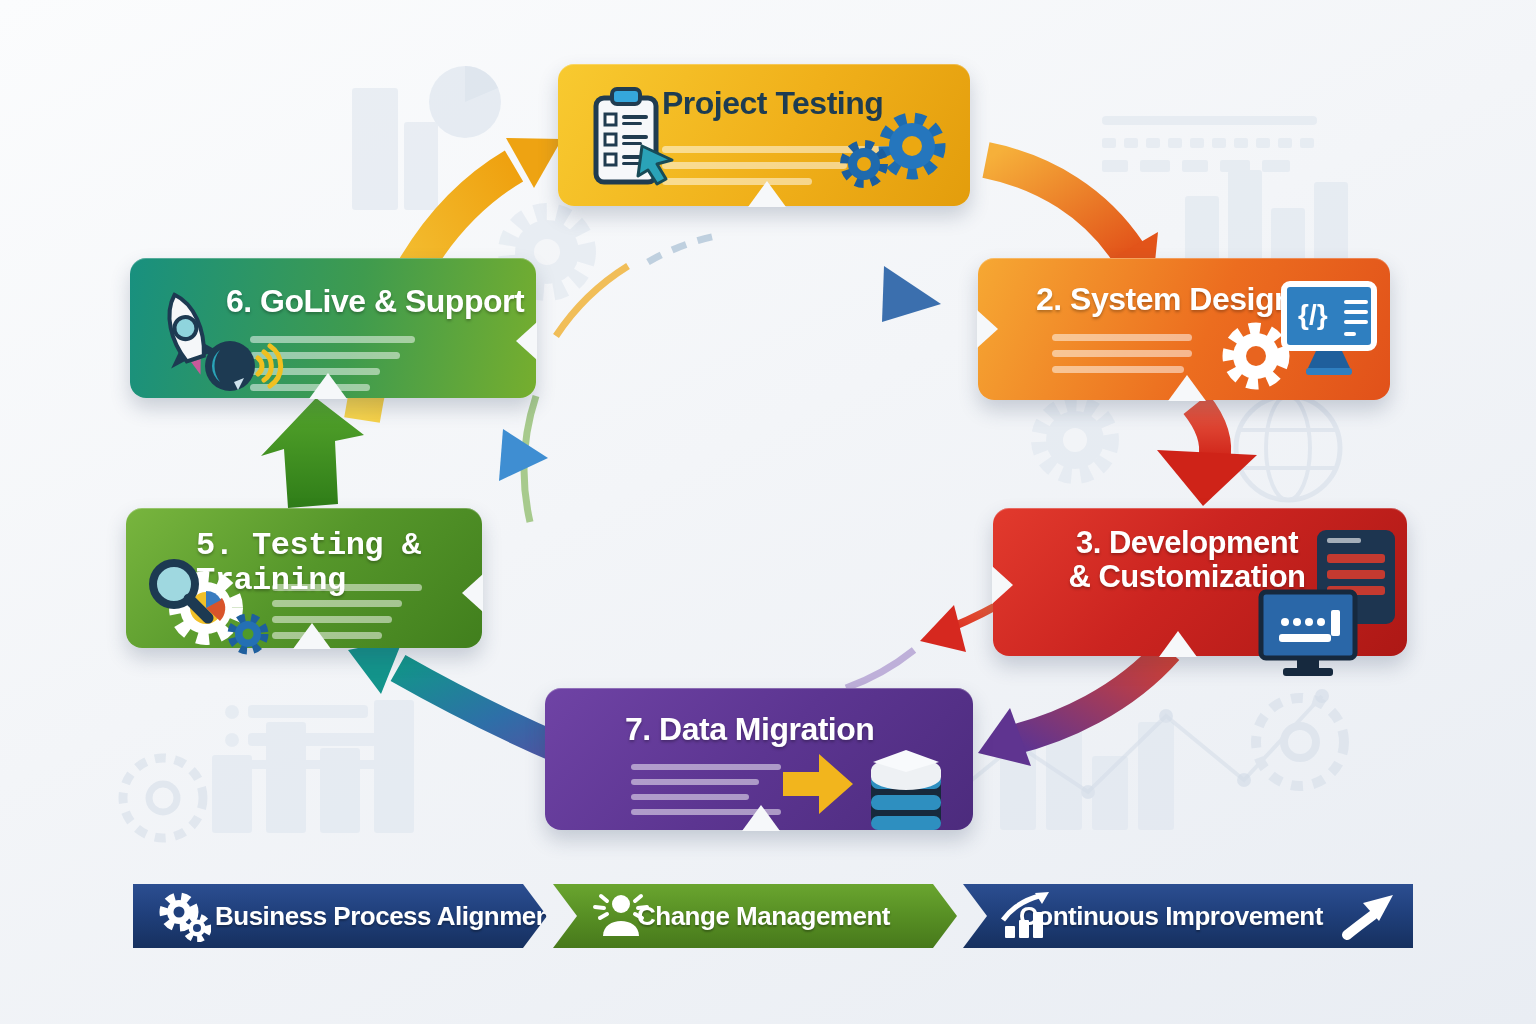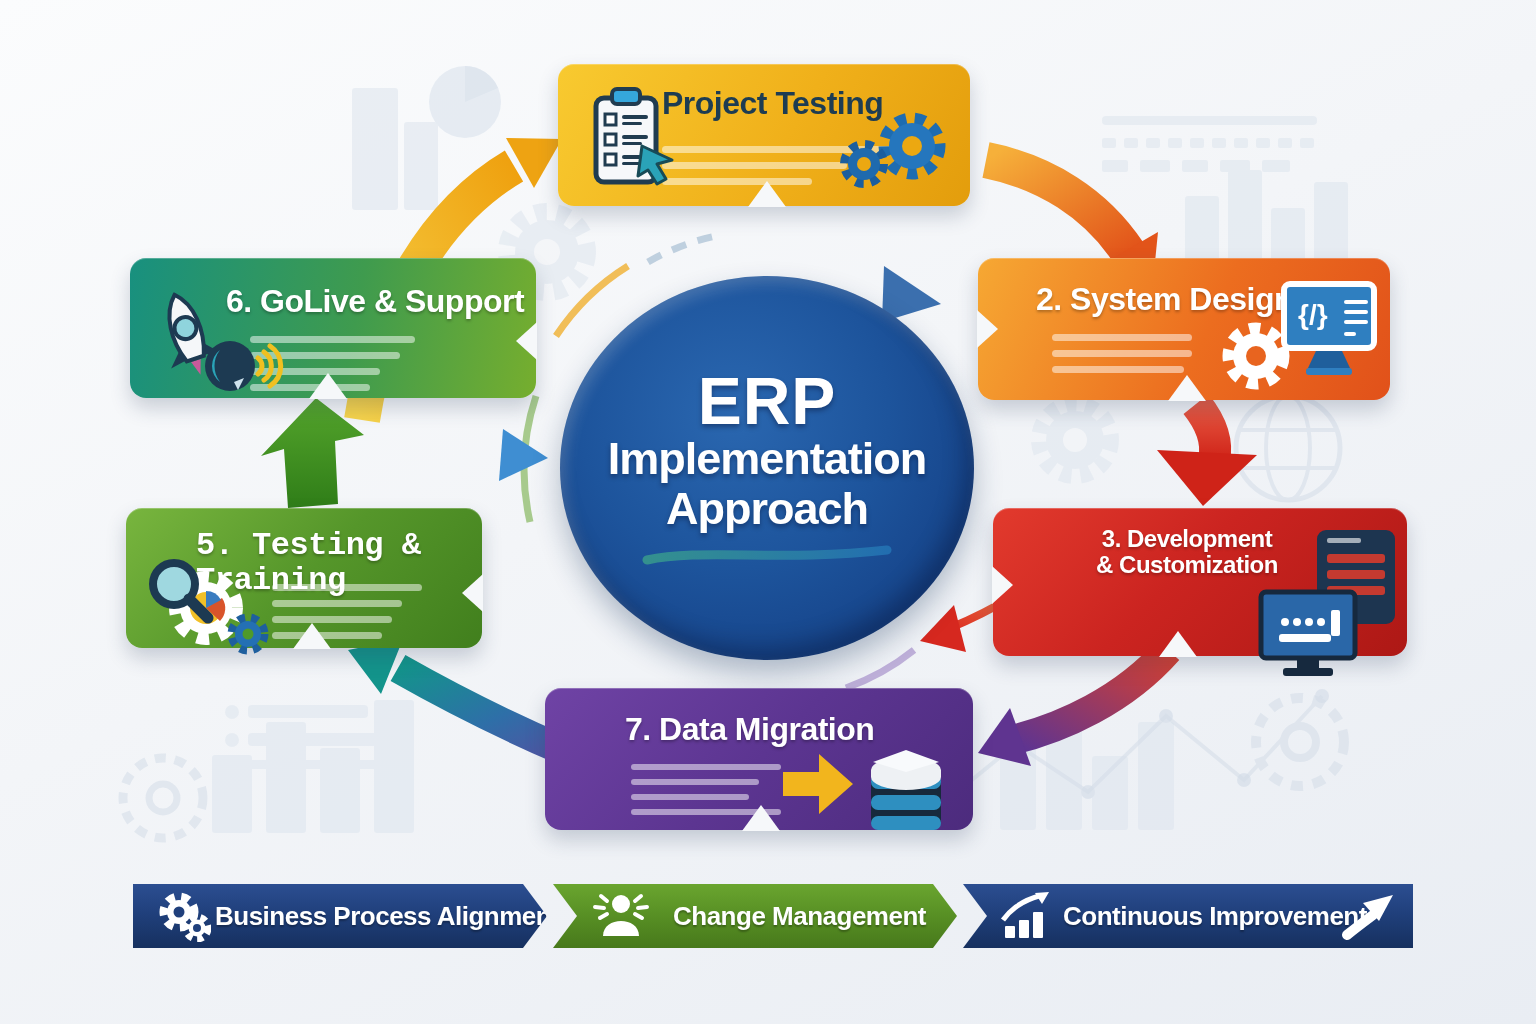--- a/index.html
+++ b/index.html
@@ -36,21 +36,21 @@
 
   .s2{left:978px;top:258px;width:412px;height:142px;
     background:linear-gradient(115deg,#f6a833 0%,#ec6d1f 55%,#e1511a 100%);}
   .s2 .step-title{left:58px;top:24px;font-size:32px;}
   .s2 .bars{left:74px;top:76px}
   .s2 .tail{left:46%}
   .s2 .wedge-l{top:52px}
 
   .s3{left:993px;top:508px;width:414px;height:148px;
     background:linear-gradient(135deg,#e23a2d 0%,#cb2420 45%,#ad1815 100%);}
-  .s3 .step-title{left:44px;top:18px;width:300px;font-size:24px;text-align:center;}
+  .s3 .step-title{left:44px;top:18px;width:300px;font-size:31px;text-align:center;}
   .s3 .tail{left:40%}
   .s3 .wedge-l{top:58px}
 
   .s4{left:545px;top:688px;width:428px;height:142px;
     background:linear-gradient(135deg,#6f43a5 0%,#5c3591 50%,#4c2b7d 100%);}
   .s4 .step-title{left:80px;top:24px;font-size:32px;}
   .s4 .bars{left:86px;top:76px}
   .s4 .bars i{height:6px;gap:8px}
   .s4 .tail{left:46%}
 
@@ -86,25 +86,25 @@
     filter:drop-shadow(0 4px 5px rgba(30,50,80,.3));}
   .bseg .blabel{font-size:26px;font-weight:bold;color:#fff;letter-spacing:-.5px;white-space:nowrap;
     text-shadow:0 2px 2px rgba(0,0,0,.3);}
   .b1{left:0;width:414px;
     background:linear-gradient(180deg,#2c4e91 0%,#20407c 45%,#16305f 100%);
     clip-path:polygon(0 0,calc(100% - 24px) 0,100% 50%,calc(100% - 24px) 100%,0 100%);}
   .b1 .blabel{margin-left:82px}
   .b2{left:420px;width:404px;
     background:linear-gradient(180deg,#6aa52f 0%,#578f24 50%,#47791b 100%);
     clip-path:polygon(0 0,calc(100% - 24px) 0,100% 50%,calc(100% - 24px) 100%,0 100%,24px 50%);}
-  .b2 .blabel{margin-left:120px}
+  .b2 .blabel{margin-left:84px}
   .b3{left:830px;width:450px;
     background:linear-gradient(180deg,#2c4e91 0%,#20407c 45%,#16305f 100%);
     clip-path:polygon(0 0,100% 0,100% 100%,0 100%,24px 50%);}
-  .b3 .blabel{margin-left:100px}
+  .b3 .blabel{margin-left:56px}
   .bicon{position:absolute;}
 </style>
 </head>
 <body>
 
 <div class="canvas">
 
   <svg class="layer wm" viewBox="0 0 1536 1024">
     <g opacity="0.55" fill="#dde5ee">
 
@@ -248,28 +248,20 @@
       <path d="M530,522 A236,236 0 0 1 536,396" stroke="#93bf72" stroke-width="7" opacity=".8"></path>
       <path d="M648,262 A234,234 0 0 1 716,236" stroke="#b9cbdc" stroke-width="7" stroke-dasharray="15 12" opacity=".9"></path>
       <path d="M846,688 A236,236 0 0 0 914,650" stroke="#b5a3d4" stroke-width="7" opacity=".85"></path>
       <path d="M1058,568 C1020,594 984,614 950,628" stroke="url(#gOR)" stroke-width="8"></path>
     </g>
     <polygon points="920,641 954,605 966,652" fill="#d6281f"></polygon>
     <polygon points="941,304 884,266 882,322" fill="#3b6fae"></polygon>
     <polygon points="548,458 503,429 499,481" fill="#3f8ed2"></polygon>
   </svg>
 
-  <div class="circle">
-    <div class="c1">ERP</div>
-    <div class="c2">Implementation</div>
-    <div class="c2">Approach</div>
-    <svg class="swoosh" width="250" height="24" viewBox="0 0 250 24">
-      <path d="M5,16 C60,4 140,18 245,6" stroke="url(#gSw)" stroke-width="9" stroke-linecap="round" fill="none"></path>
-    </svg>
-  </div>
 
   <div class="step s1">
     <div class="step-title">Project Testing</div>
     <div class="bars">
         <i style="width:230px"></i>
         <i style="width:185px"></i>
         <i style="width:150px"></i>
       </div>
     <svg class="icon" style="left:22px;top:22px" width="100" height="104" viewBox="0 0 100 104">
       <rect x="16" y="12" width="60" height="84" rx="8" fill="#f6f8fa" stroke="#203c50" stroke-width="5"></rect>

